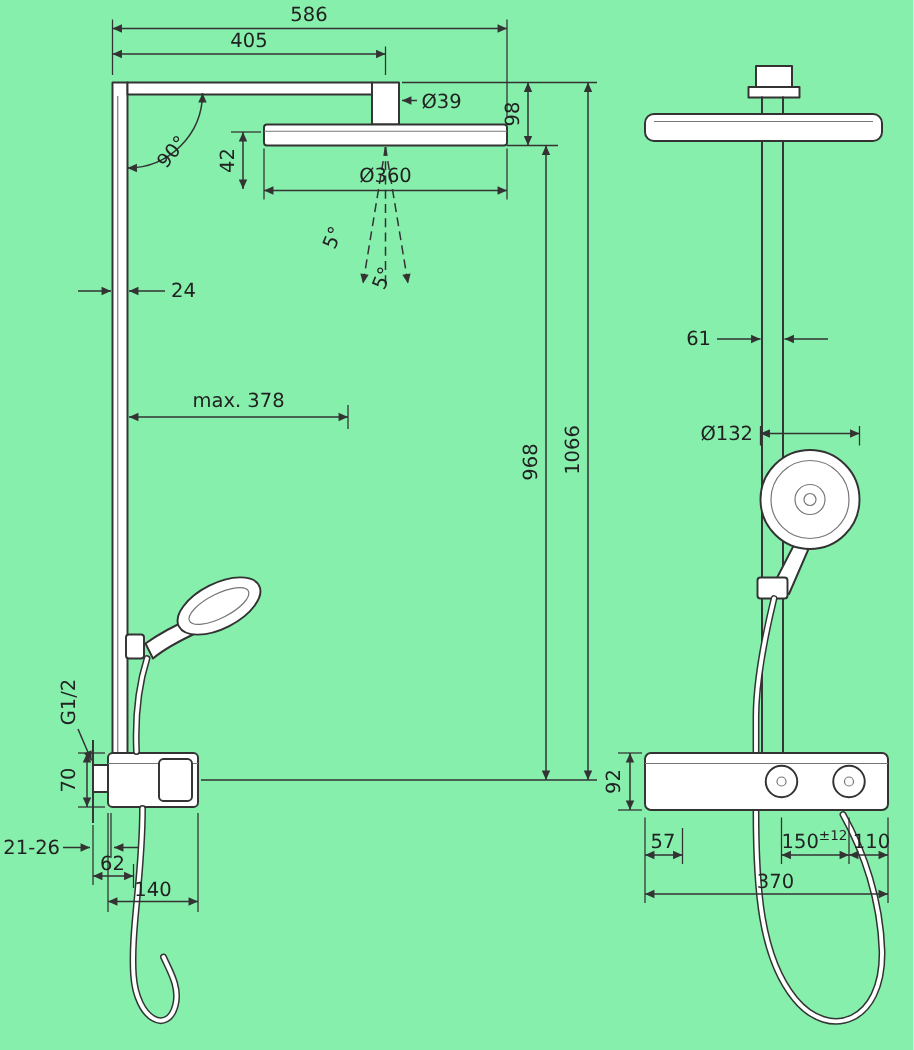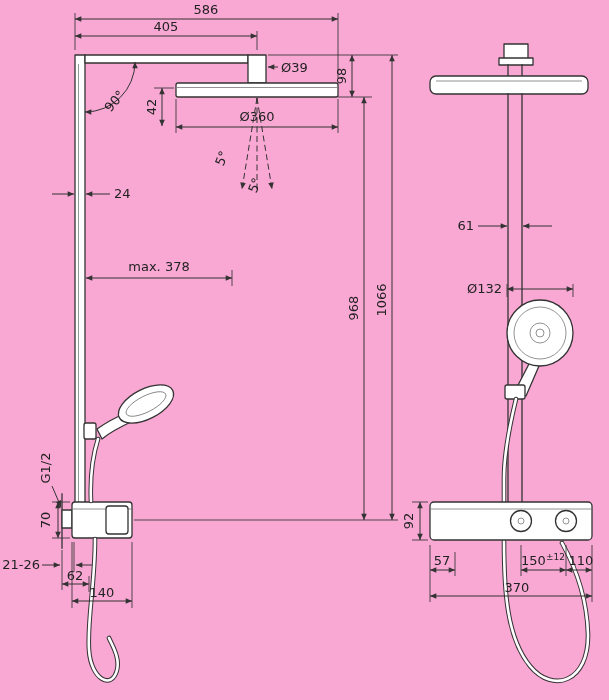--- a/index.html
+++ b/index.html
@@ -1,16 +1,16 @@
 <!DOCTYPE html>
 <html><head>
 <meta charset="utf-8">
 <style>
   html,body{margin:0;padding:0;background:#fff;}
-  .stage{position:relative;width:609px;height:700px;background:#f9a8d4;overflow:hidden;}
+  .stage{position:relative;width:609px;height:700px;background:#86efac;overflow:hidden;}
   svg{display:block;}
   text{font-family:"DejaVu Sans","Liberation Sans",sans-serif;font-size:13px;fill:#222;}
   .sm{font-size:9px;}
   .ln{stroke:#333;stroke-width:1.3;fill:none;stroke-linecap:square;}
   .fillw{fill:#fff;stroke:#333;stroke-width:1.3;stroke-linejoin:round;}
   .thin{stroke:#777;stroke-width:0.8;fill:none;}
   .dim{stroke:#333;stroke-width:1;fill:none;}
   .ext{stroke:#333;stroke-width:0.85;fill:none;}
   .dash{stroke-dasharray:6 3.5;}
   .hoseO{stroke:#333;stroke-width:4.6;fill:none;stroke-linecap:round;}

